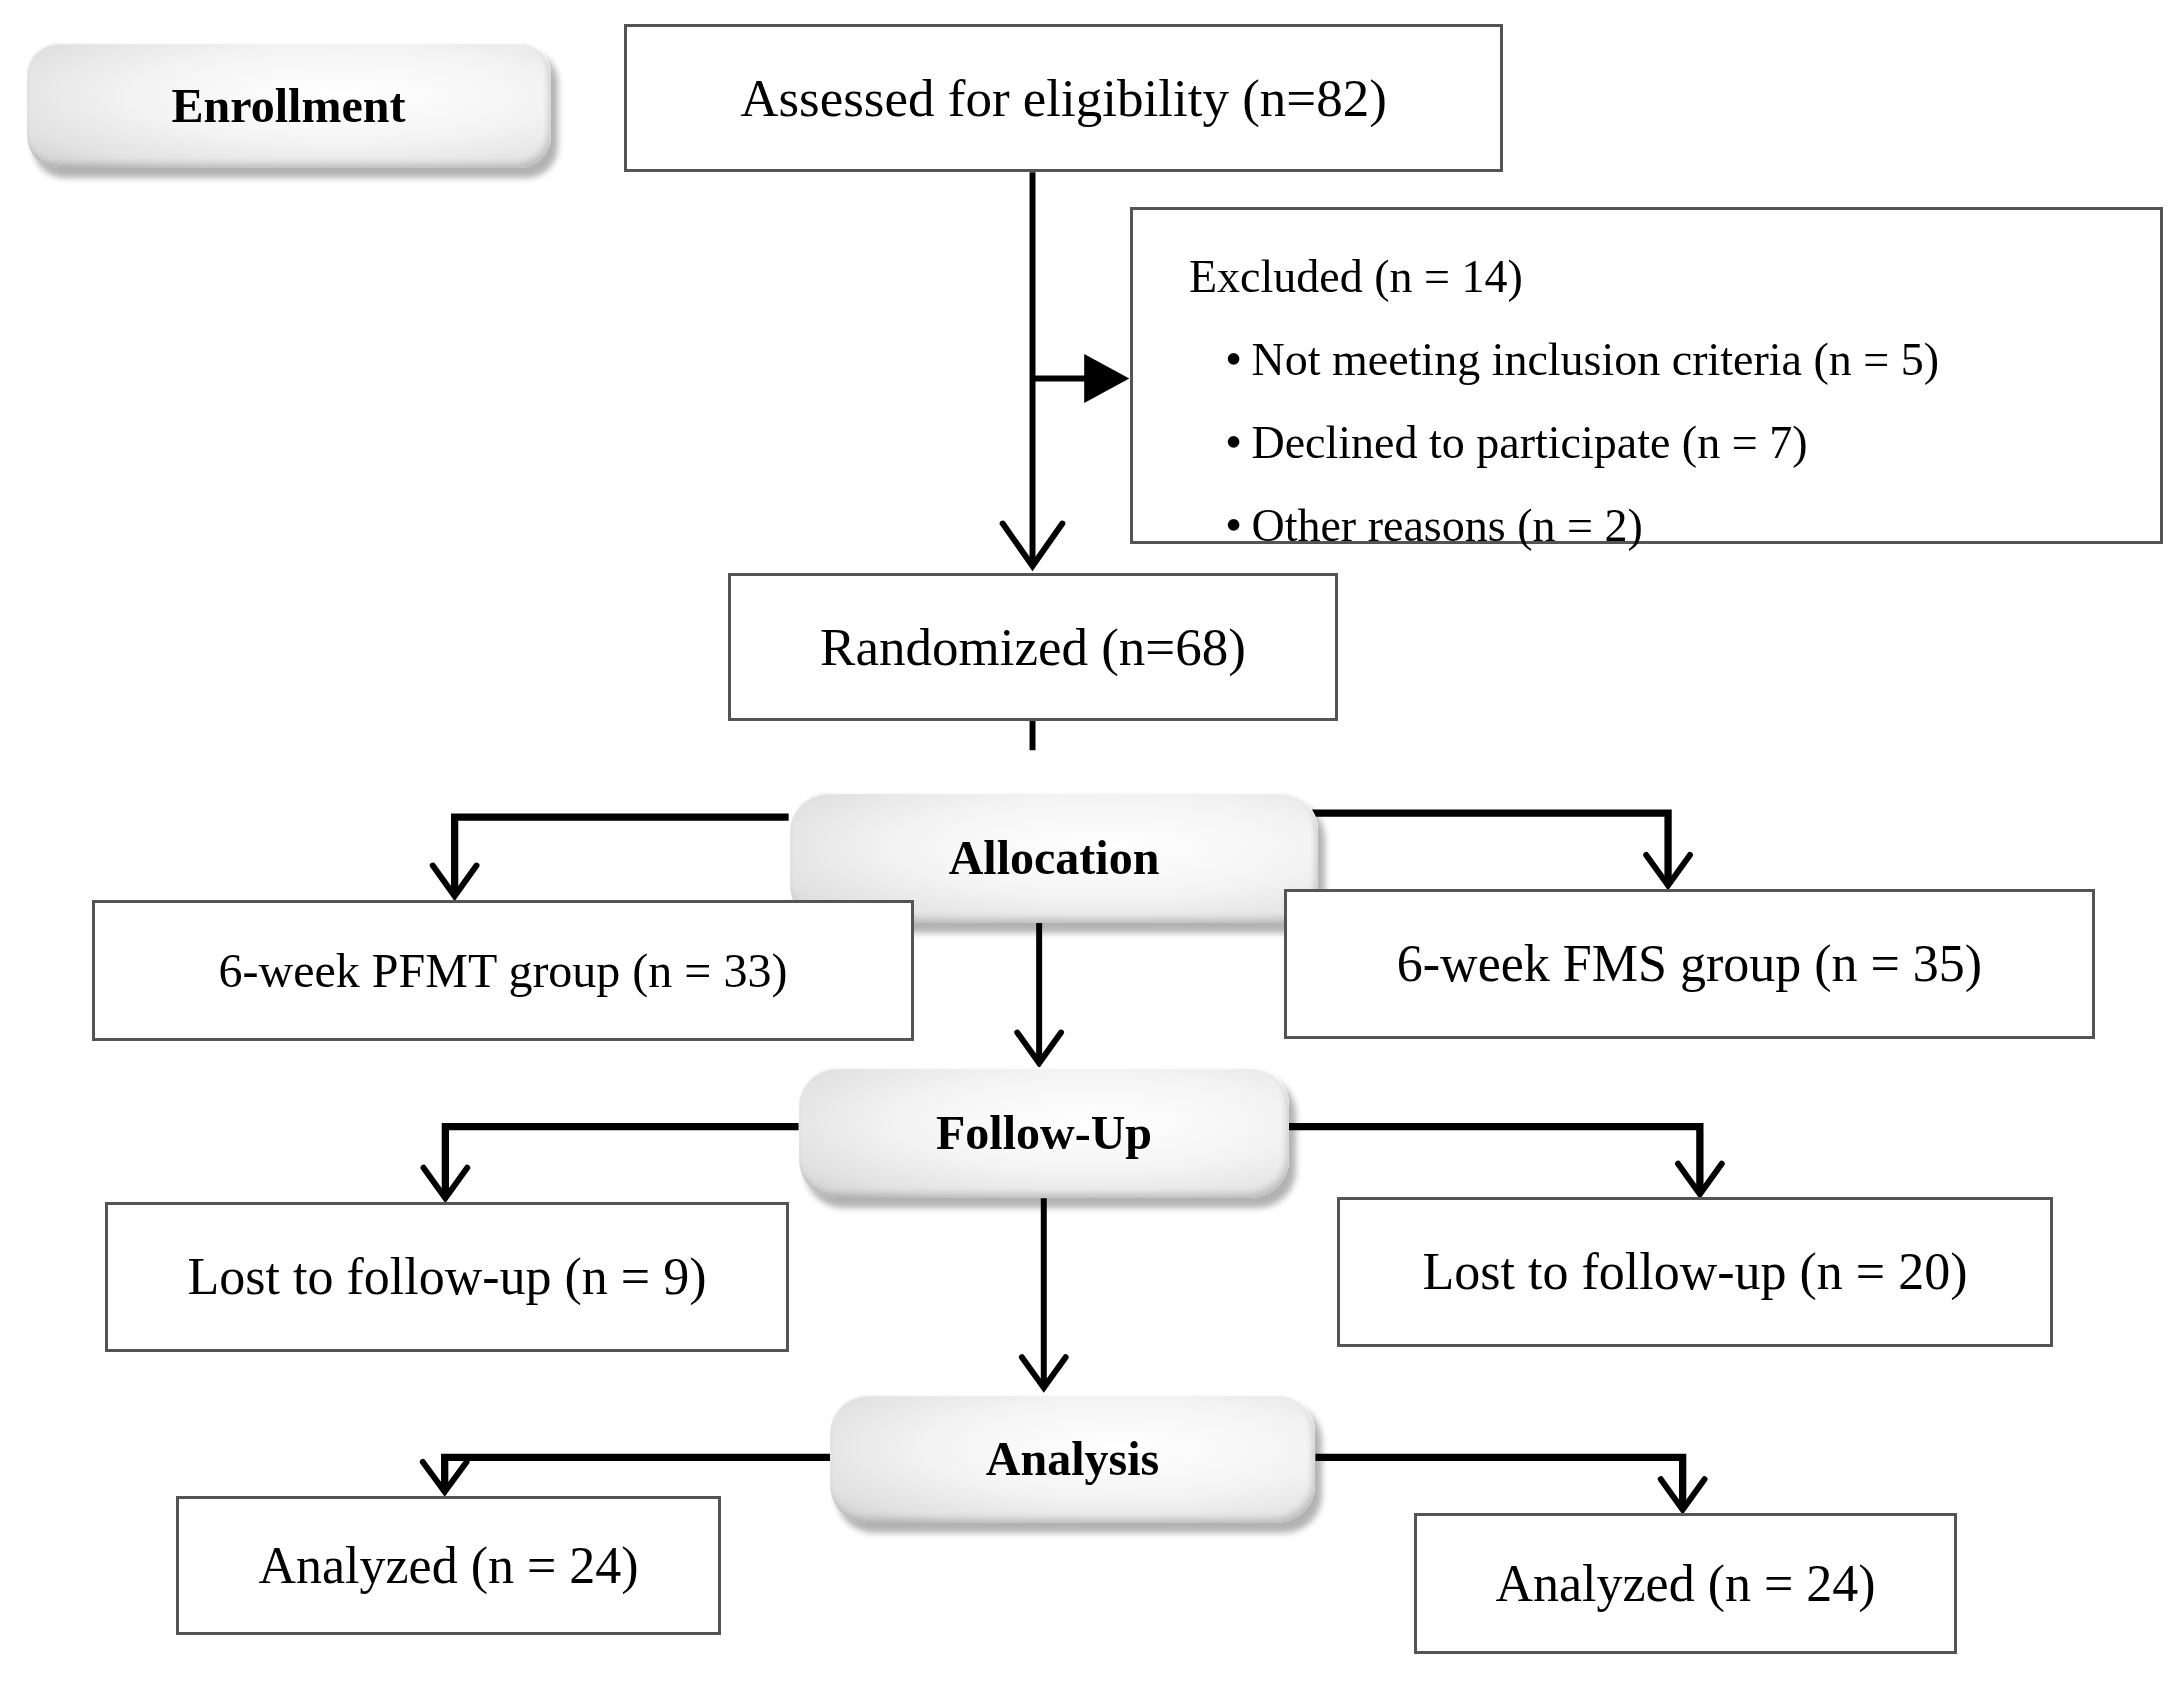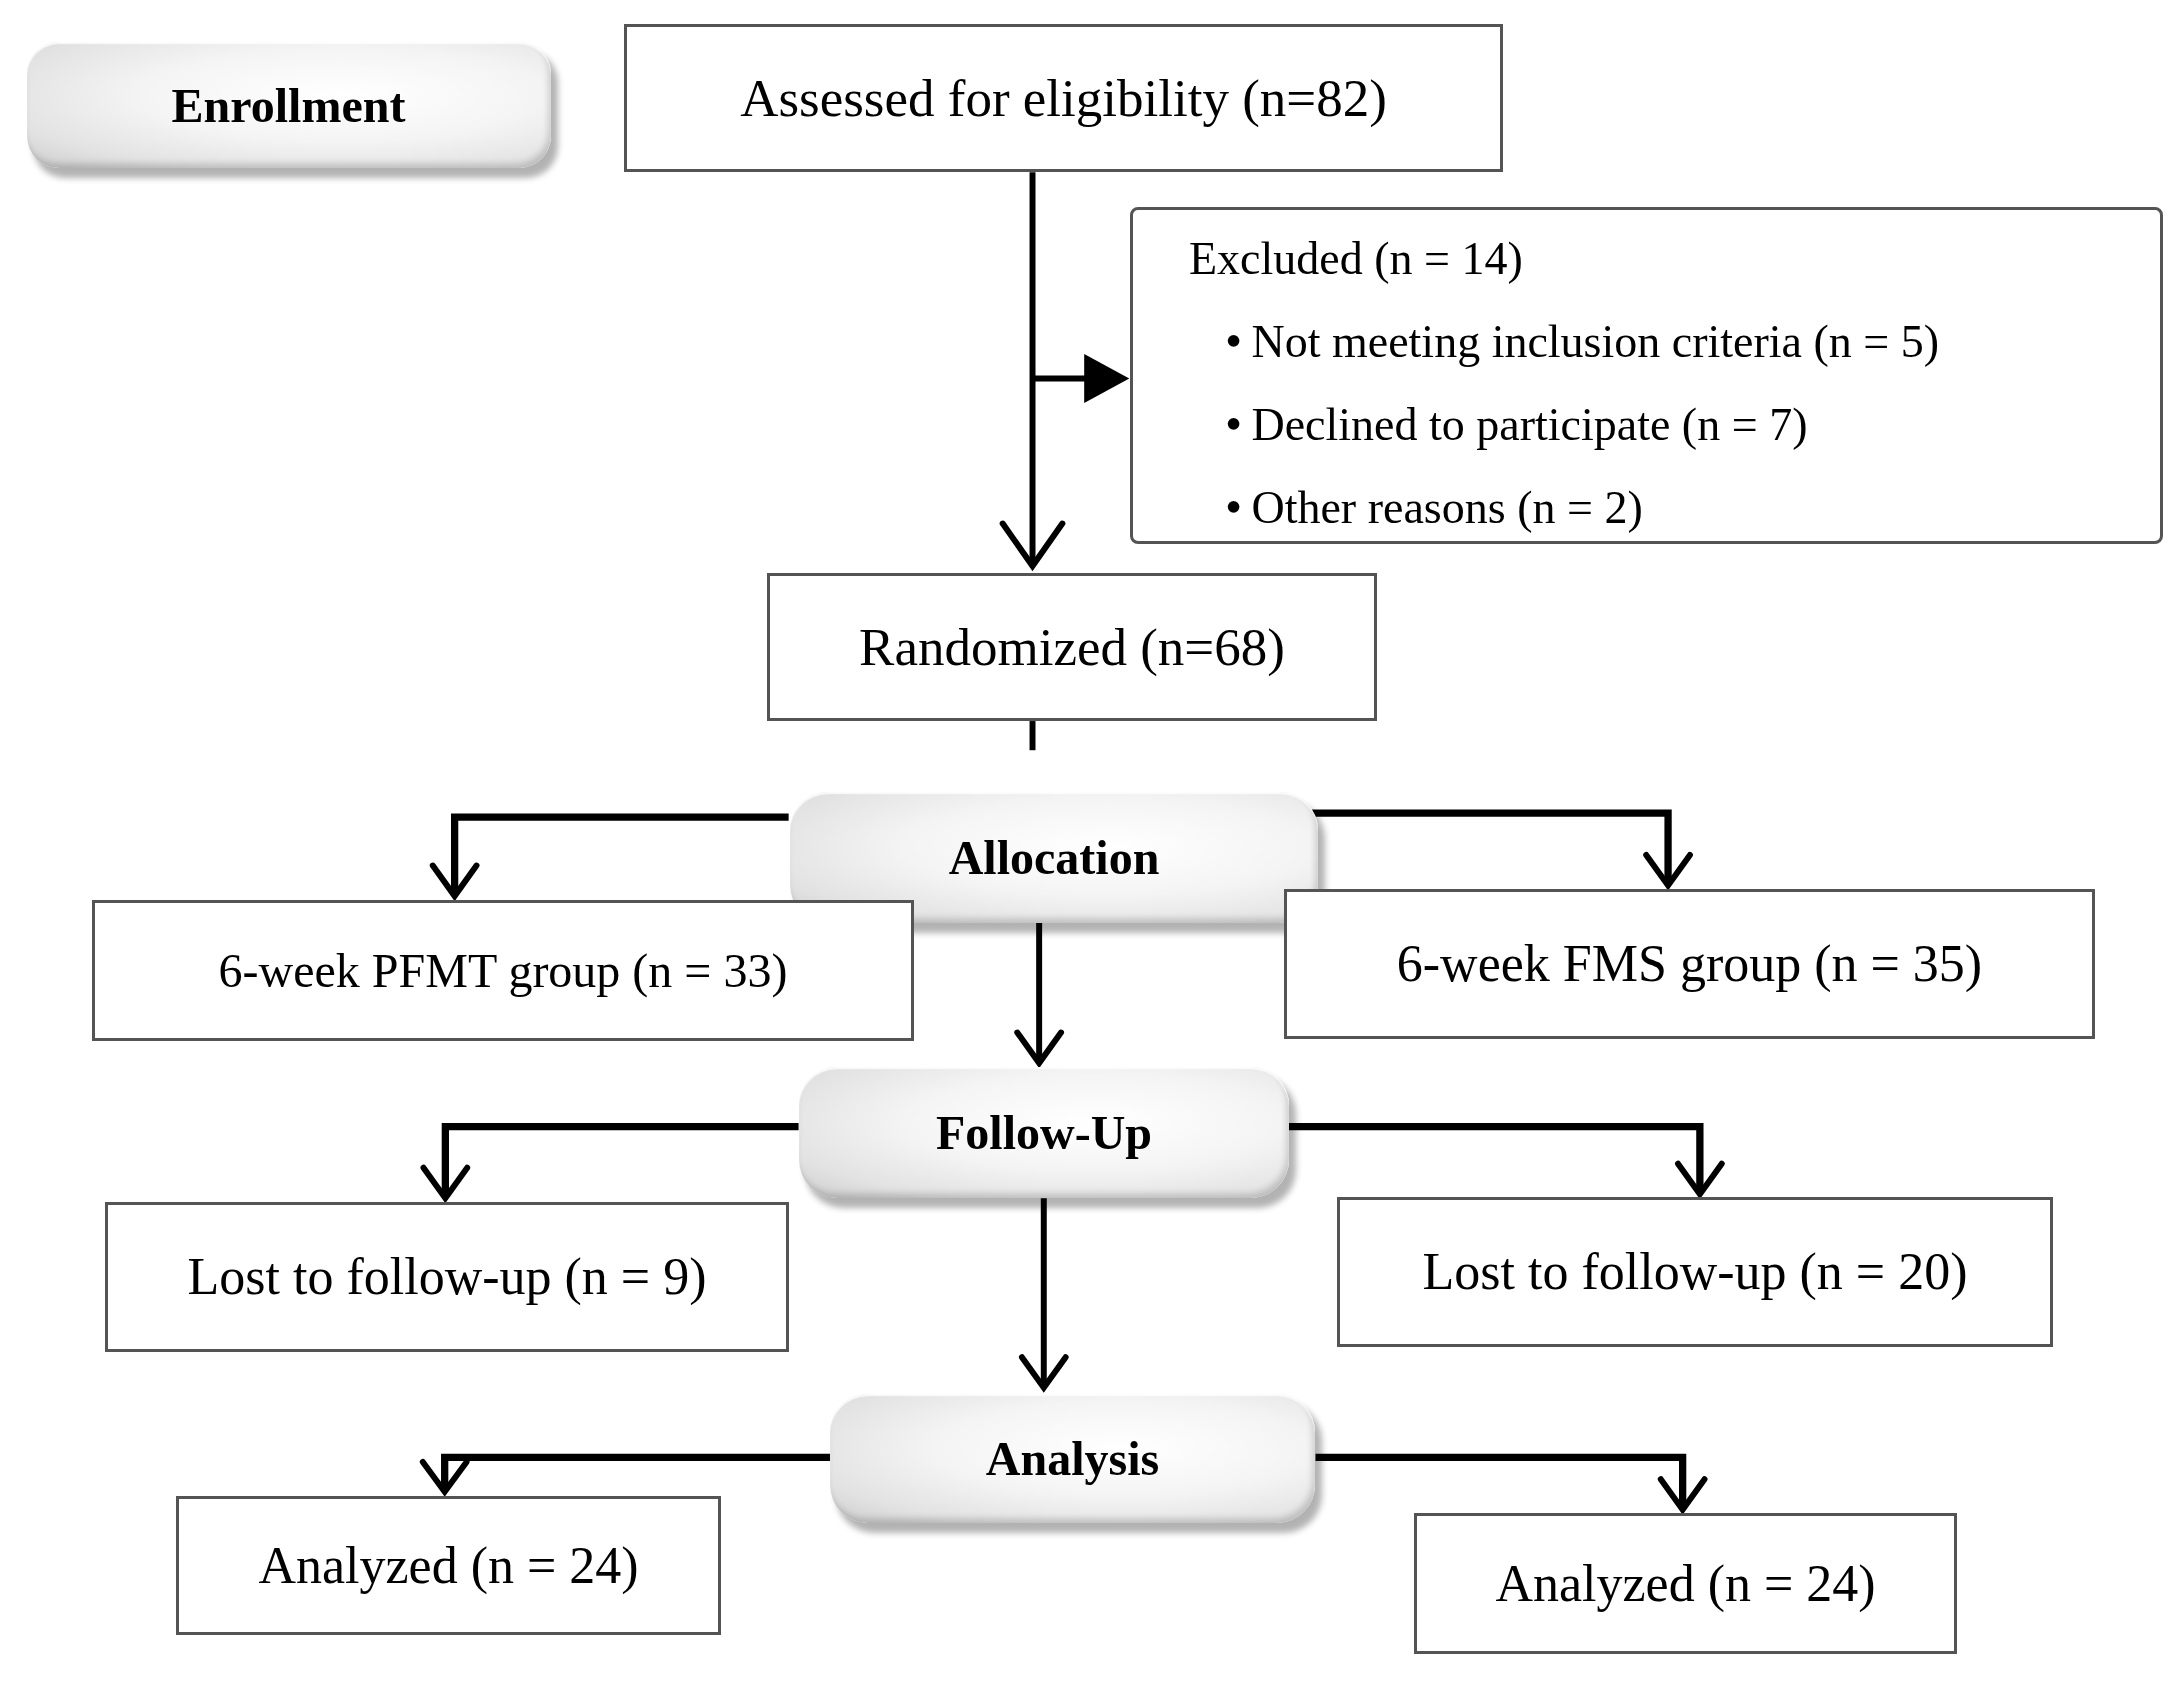--- a/index.html
+++ b/index.html
@@ -48,22 +48,22 @@
     border-radius: 38px;
     background: radial-gradient(ellipse at 60% 42%, #ffffff 0%, #f4f4f4 45%, #e2e2e2 78%, #cbcbcb 100%);
     box-shadow: 6.6px 9.3px 6.6px rgba(0,0,0,0.30),
                 inset 0 2px 1.3px rgba(255,255,255,0.9),
                 inset -2.7px -4.6px 6.6px rgba(0,0,0,0.16);
   }
   #badge-enrollment { left: 26.5px;   top: 42px;   width: 524px;  height: 126px; border-radius: 32px; }
   #box-assessed     { left: 624px;  top: 24px;   width: 879px; height: 148px; }
   #box-excluded     { left: 1130px; top: 207px;  width: 1033px; height: 337px;
                       display: block; text-align: left; font-size: 46px;
-                      padding: 8px 20px 0 56px; border-radius: 8px; }
-  #box-randomized   { left: 728px; top: 573px;  width: 610px;  height: 148px; margin-left: 39px; }
+                      padding: 26px 20px 0 56px; }
+  #box-randomized   { left: 728px; top: 573px;  width: 610px;  height: 148px; }
   #badge-allocation { left: 790px; top: 792px; width: 528px;  height: 131px; }
   #box-pfmt         { left: 92px;  top: 900px; width: 822px; height: 141px; font-size: 48px; }
   #box-fms          { left: 1284px; top: 889px; width: 811px; height: 150px; font-size: 52px; }
   #badge-followup   { left: 799px; top: 1067px; width: 490px;  height: 131px; }
   #box-lost-left    { left: 105px;  top: 1202px; width: 684px; height: 150px; font-size: 52px; }
   #box-lost-right   { left: 1337px; top: 1197px; width: 716px; height: 150px; font-size: 52px; }
   #badge-analysis   { left: 830px; top: 1394px; width: 485px;  height: 129px; font-family: Liberation Serif, serif; }
   #box-analyzed-left  { left: 176px;  top: 1496px; width: 545px; height: 139px; font-size: 52px; }
   #box-analyzed-right { left: 1414px; top: 1513px; width: 543px; height: 141px; font-size: 52px; }
 

